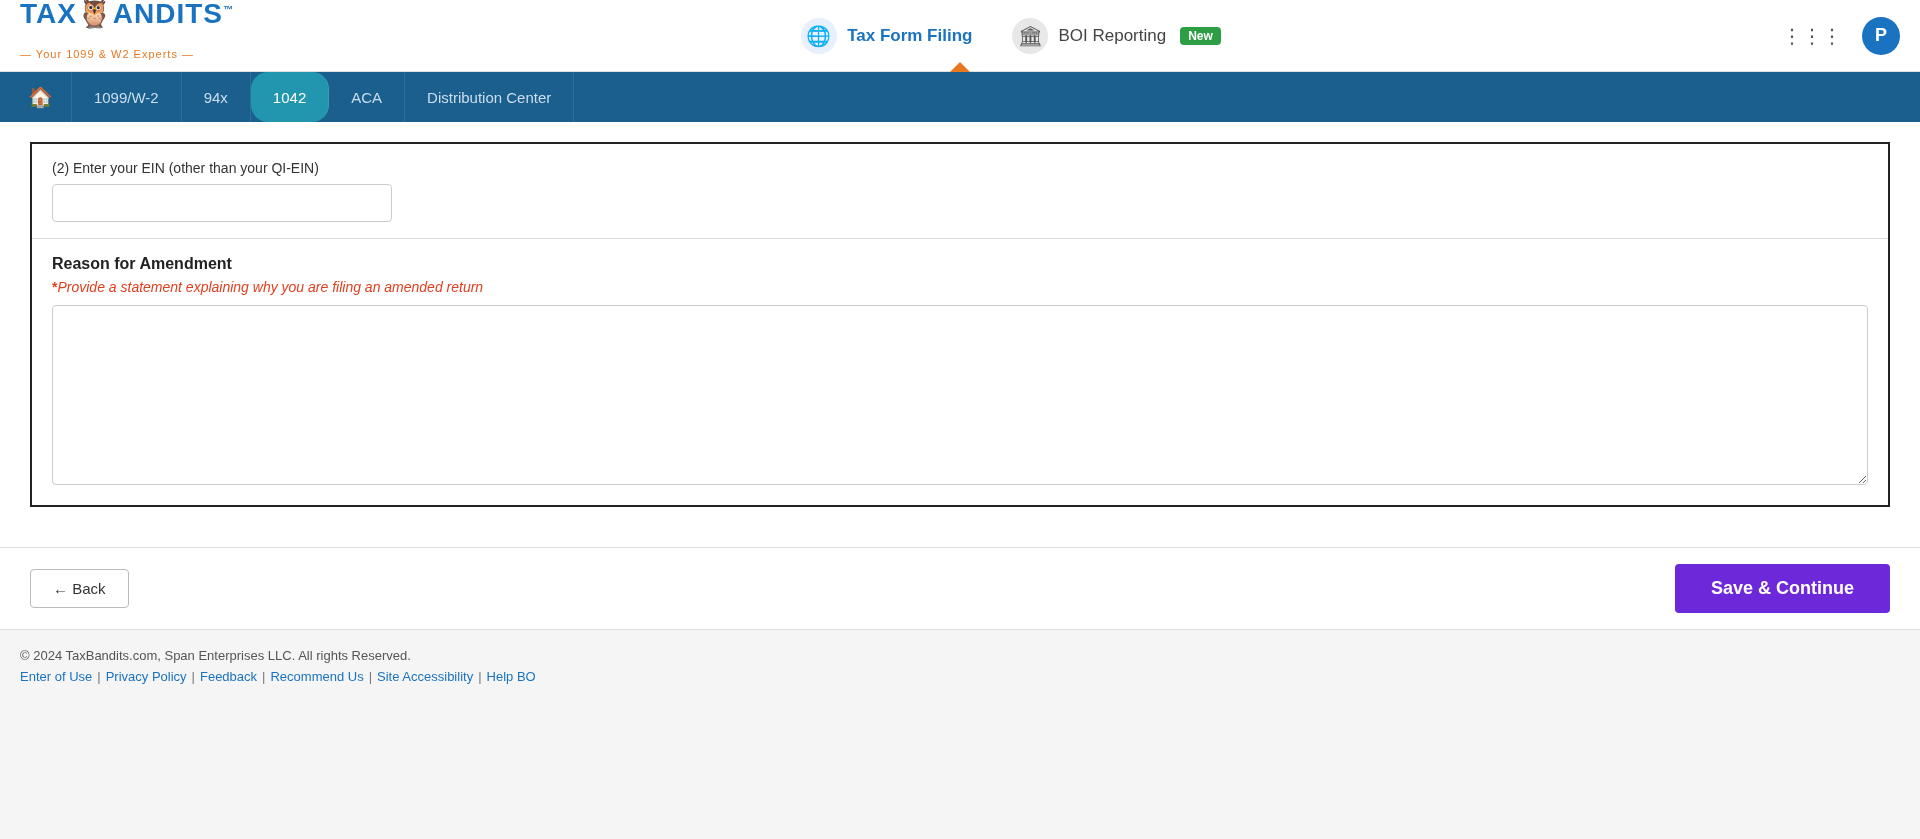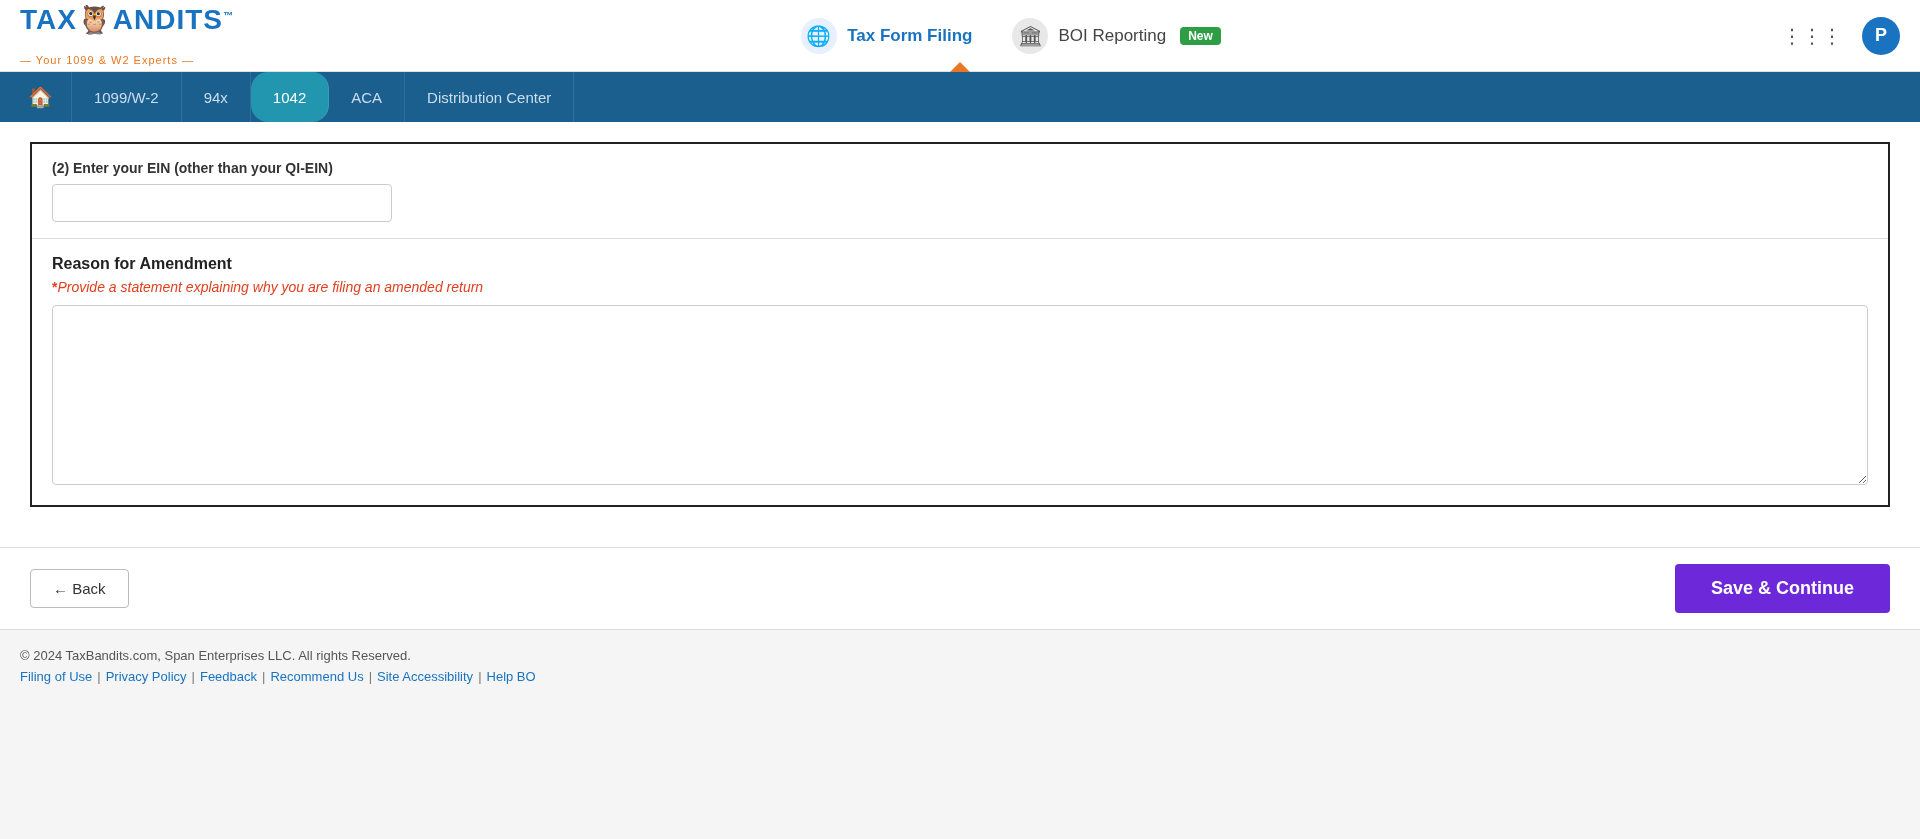--- a/index.html
+++ b/index.html
@@ -2,21 +2,20 @@
 <html><head>
   <meta charset="utf-8">
   <style>
     * { box-sizing: border-box; margin: 0; padding: 0; }
     body { font-family: Arial, sans-serif; background: #f5f5f5; min-width: 1920px; }
 
     
     .header {
       background: #fff;
       display: flex;
-      align-items: center;
       padding: 0 20px;
       height: 72px;
       border-bottom: 1px solid #e0e0e0;
       position: relative;
     }
     .logo-area {
       display: flex;
       flex-direction: column;
       align-items: flex-start;
       min-width: 220px;
@@ -163,21 +162,20 @@
     .form-section {
       padding: 16px 20px;
       border-bottom: 1px solid #ddd;
     }
     .form-section:last-child { border-bottom: none; }
 
     .ein-label {
       font-size: 14px;
       color: #333;
       margin-bottom: 8px;
-      font-weight: bold;
     }
     .ein-input {
       width: 340px;
       height: 38px;
       border: 1px solid #ccc;
       border-radius: 4px;
       padding: 0 10px;
       font-size: 14px;
     }
 
@@ -324,21 +322,21 @@
 </div>
 
 <div class="action-bar">
   <button class="back-button">← Back</button>
   <button class="save-continue-button">Save &amp; Continue</button>
 </div>
 
 <div class="footer">
   <div class="footer-copy">© 2024 TaxBandits.com, Span Enterprises LLC. All rights Reserved.</div>
   <div class="footer-links">
-    <a>Filing of Use</a>
+    <a>Enter of Use</a>
     <span class="sep">|</span>
     <a>Privacy Policy</a>
     <span class="sep">|</span>
     <a>Feedback</a>
     <span class="sep">|</span>
     <a>Recommend Us</a>
     <span class="sep">|</span>
     <a>Site Accessibility</a>
     <span class="sep">|</span>
     <a>Help BO</a>

